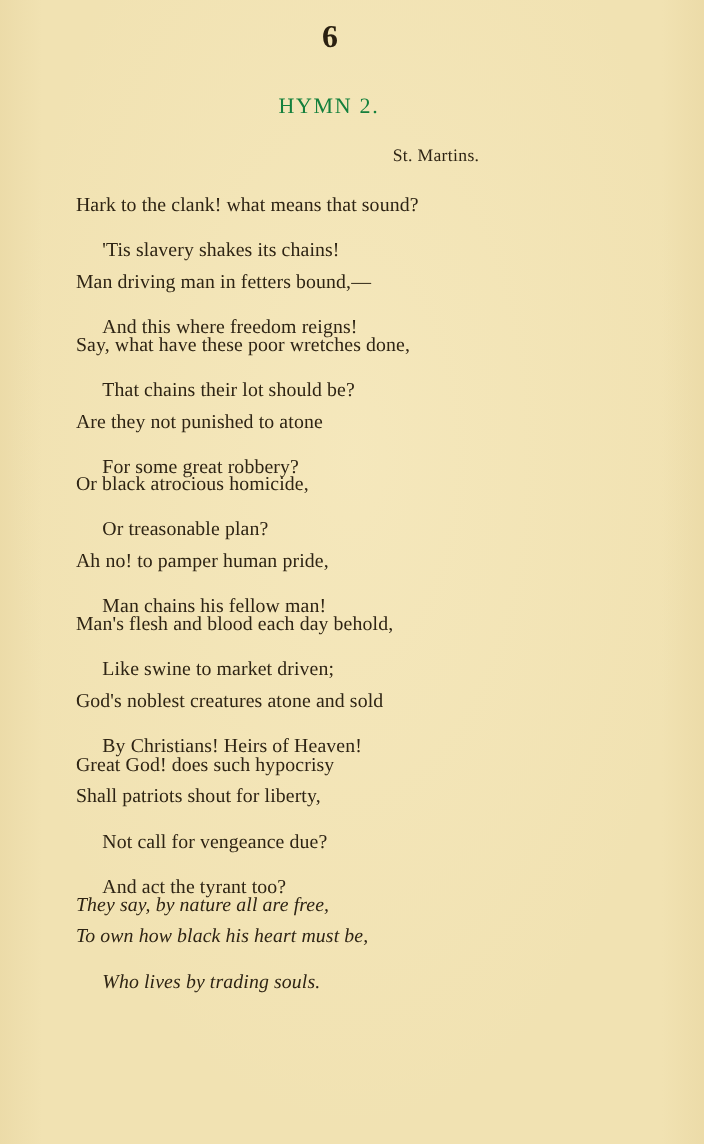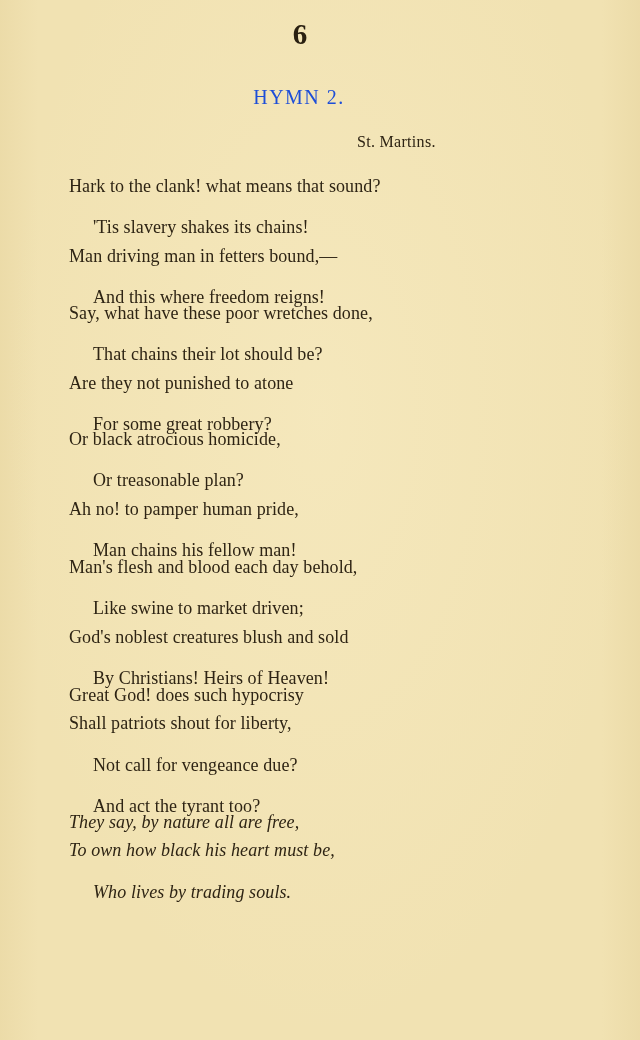--- a/index.html
+++ b/index.html
@@ -35,21 +35,21 @@
       color: #2a2011;
     }
     .hymn-title {
       position: absolute;
       top: 86px;
       left: 0;
       width: 598px;
       text-align: center;
       font-size: 20px;
       letter-spacing: 1.5px;
-      color: #1d4ed8;
+      color: #15803d;
     }
     .tune-name {
       position: absolute;
       top: 133px;
       left: 357px;
       font-size: 16px;
       letter-spacing: 0.3px;
       color: #2e2414;
     }
     .stanza {
@@ -103,21 +103,21 @@
   <div class="stanza" style="top:425px;">
     <div class="line">Or black atrocious  homicide,</div>
     <div class="line indent">Or treasonable plan?</div>
     <div class="line">Ah no!  to pamper human pride,</div>
     <div class="line indent">Man chains his fellow man!</div>
   </div>
 
   <div class="stanza" style="top:553px;">
     <div class="line">Man's flesh and blood each day behold,</div>
     <div class="line indent">Like swine to market driven;</div>
-    <div class="line">God's noblest creatures blush and sold</div>
+    <div class="line">God's noblest creatures atone and sold</div>
     <div class="line indent">By Christians!  Heirs of Heaven!</div>
   </div>
 
   <div class="stanza" style="top:681px;">
     <div class="line">Great God!  does such hypocrisy</div>
     <div class="line">Shall patriots shout for liberty,</div>
     <div class="line indent">Not call for vengeance due?</div>
     <div class="line indent">And act the tyrant too?</div>
   </div>
 

